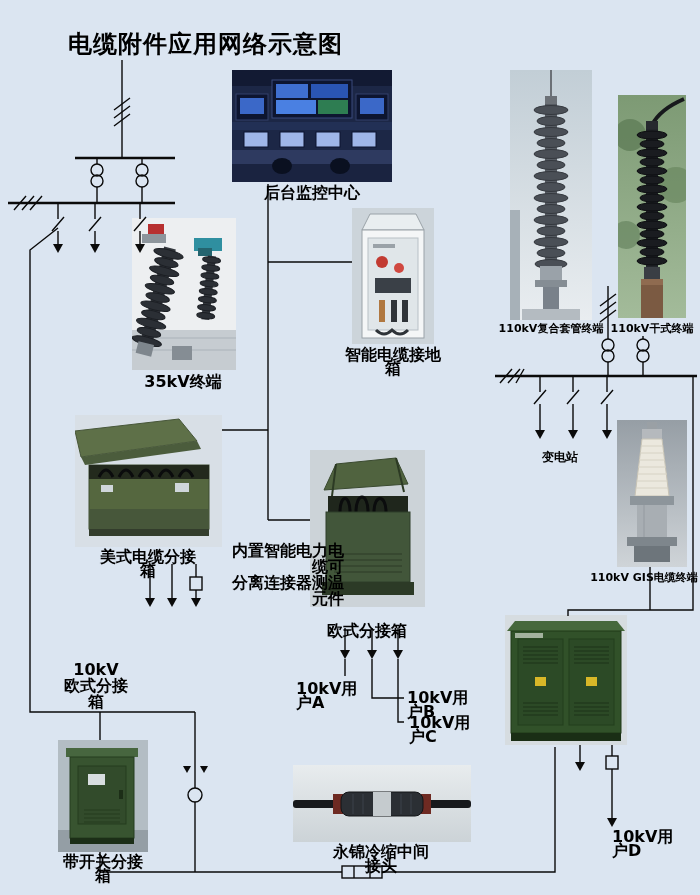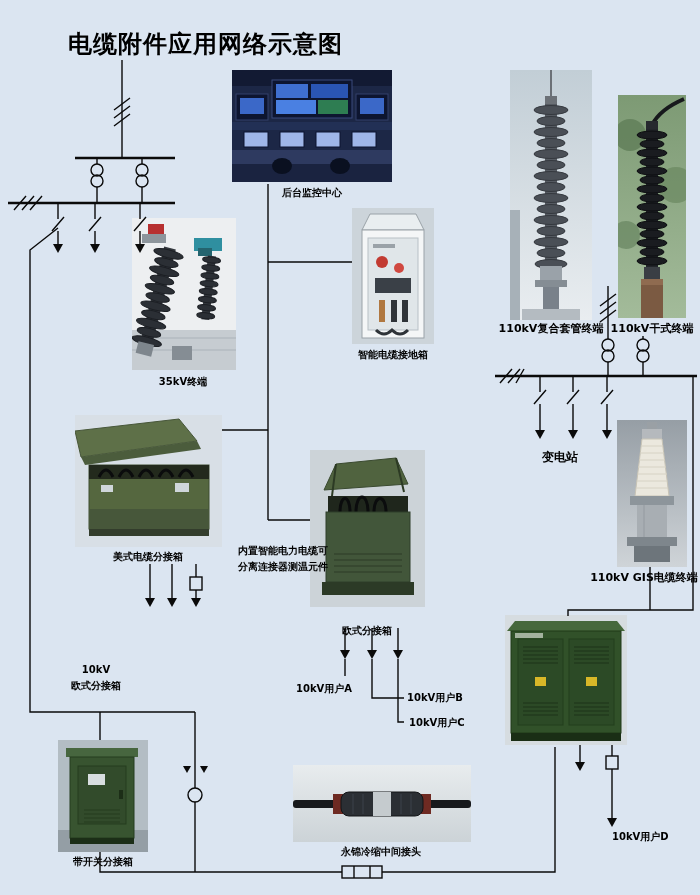--- a/index.html
+++ b/index.html
@@ -10,21 +10,21 @@
   }
   #page-title{
     position:absolute;left:68px;top:28px;
     font-size:24px;font-weight:bold;color:#000;letter-spacing:1px;
   }
   .photo{position:absolute;overflow:hidden;z-index:1;}
   .photo svg{display:block;width:100%;height:100%;}
   #wires{position:absolute;left:0;top:0;z-index:2;pointer-events:none;}
   .lbl{
     position:absolute;z-index:3;color:#000;
-    font-size:10px;font-weight:bold;text-align:center;line-height:14px;
+    font-size:16px;font-weight:bold;text-align:center;line-height:14px;
   }
   .lbl.small{font-size:11px;}
   .lbl.left{text-align:left;}
   .lbl.big{font-size:12px;}
   .lbl.two{line-height:16px;}
 </style>
 </head>
 <body>
 
 <div id="stage">
@@ -408,21 +408,21 @@
   <div class="lbl small" style="left:494px;top:322px;width:114px;">110kV复合套管终端</div>
 
   <div class="lbl small" style="left:606px;top:322px;width:92px;">110kV干式终端</div>
 
   <div class="lbl" style="left:143px;top:375px;width:80px;">35kV终端</div>
 
   <div class="lbl" style="left:343px;top:348px;width:100px;">智能电缆接地箱</div>
 
   <div class="lbl" style="left:98px;top:550px;width:100px;">美式电缆分接箱</div>
 
-  <div class="lbl two" style="left:222px;top:543px;width:122px;">
+  <div class="lbl two" style="left:222px;top:543px;width:122px;text-align:right;">
     <div>内置智能电力电缆可</div>
     <div>分离连接器测温元件</div>
   </div>
 
   <div class="lbl" style="left:327px;top:624px;width:80px;">欧式分接箱</div>
 
   <div class="lbl big" style="left:528px;top:450px;width:64px;">变电站</div>
 
   <div class="lbl small" style="left:588px;top:571px;width:112px;">110kV GIS电缆终端</div>
 

